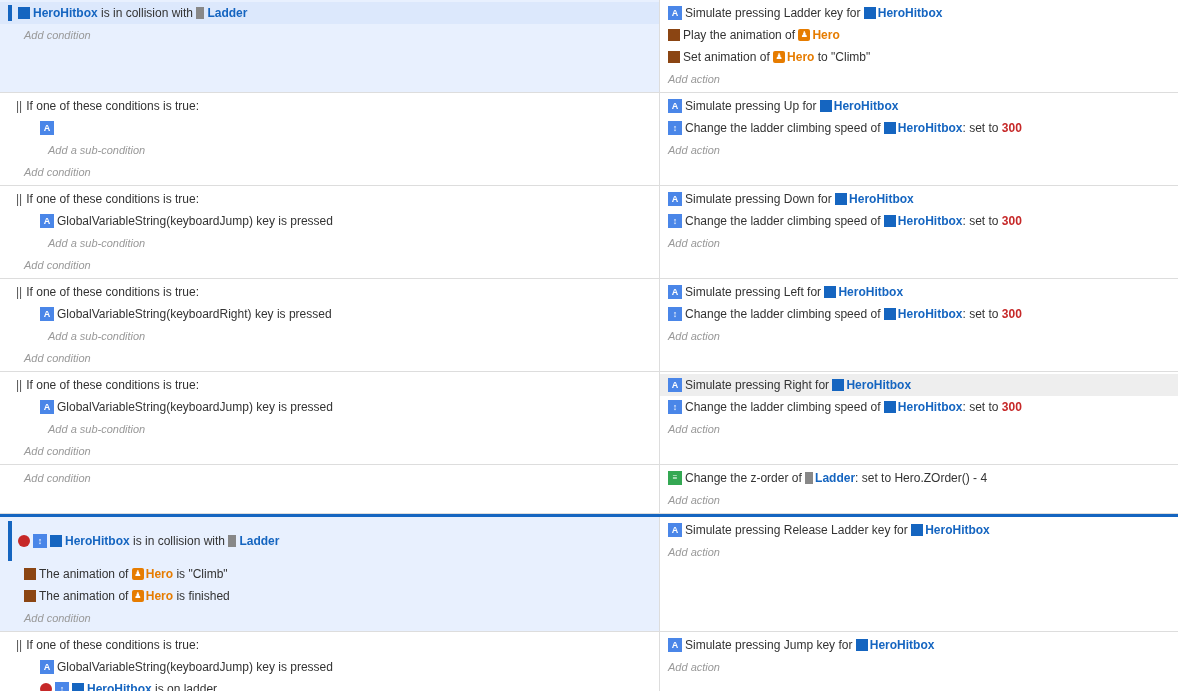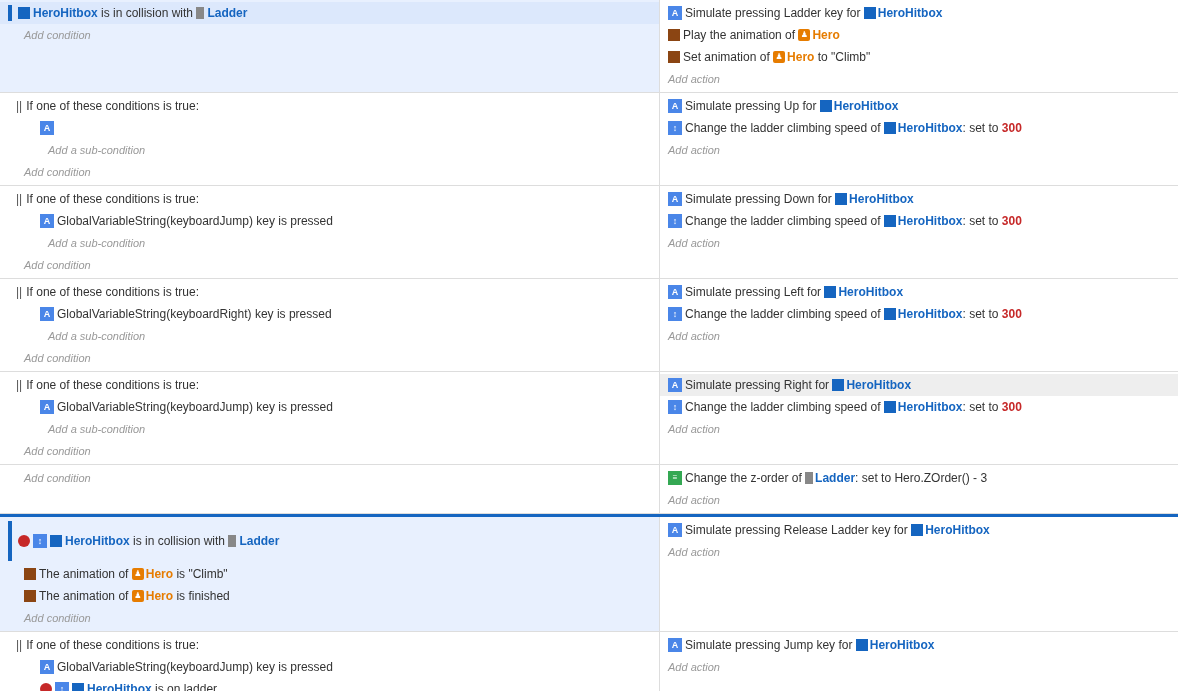--- a/index.html
+++ b/index.html
@@ -233,21 +233,21 @@
     <div class="two-col-section" style="border-bottom:1px solid #ddd;">
       <div class="left-col">
         <div class="row-line" style="padding-left:24px;color:#999;font-style:italic;font-size:11px;">Add condition</div>
       </div>
       <div class="right-col">
         <div class="row-line">
           <span style="display:inline-block;width:14px;height:14px;background:#34a853;color:white;font-size:8px;text-align:center;line-height:14px;margin-right:3px;">≡</span>
           <span>Change the z-order of&nbsp;</span>
           <span style="display:inline-block;width:8px;height:12px;background:#888;margin-right:2px;"></span>
           <span class="blue-text">Ladder</span>
-          <span>: set to Hero.ZOrder() - 3</span>
+          <span>: set to Hero.ZOrder() - 4</span>
         </div>
         <div class="row-line" style="color:#999;font-style:italic;font-size:11px;">Add action</div>
       </div>
     </div>
 
     <div class="two-col-section" style="border-bottom:1px solid #ddd; border-top: 3px solid #1565C0;">
       <div class="left-col" style="background:#e8f0fe;">
         <div class="row-line section-bg-blue" style="padding-left:8px; font-weight:500; background:#e8f0fe;">
 
           <span style="display:inline-block;width:4px;height:40px;background:#1565C0;margin-right:6px;flex-shrink:0;align-self:stretch;"></span>

